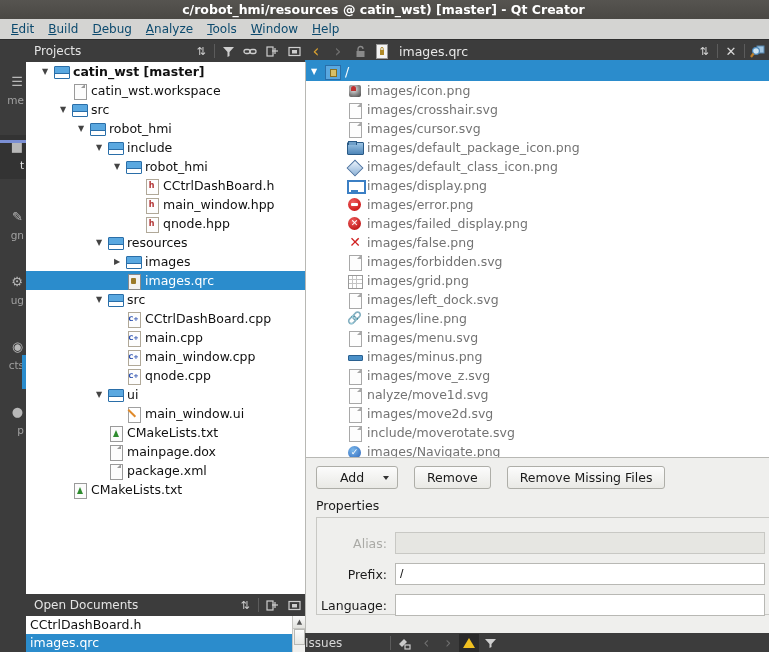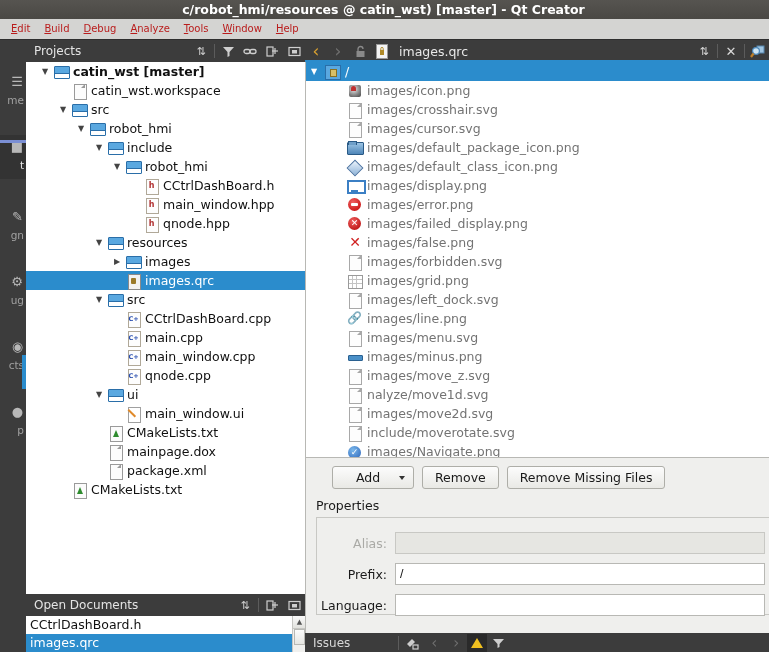--- a/index.html
+++ b/index.html
@@ -26,21 +26,21 @@
 
   
   .menubar {
     position: absolute; left: 0; top: 19px; width: 769px; height: 21px;
     background: #d4d4d2;
     border-bottom: 1px solid #2e2e2e;
     display: flex; align-items: center;
     padding-left: 4px;
   }
   .menu-item {
-    padding: 2px 7px; color: #b91c1c; font-size: 10px; line-height: 16px;
+    padding: 2px 7px; color: #0c4a6e; font-size: 12px; line-height: 16px;
     cursor: default;
   }
   .menu-item u { text-decoration: underline; }
 
   
   .modebar {
     position: absolute; left: 0; top: 40px; width: 26px; height: 612px;
     background: #3c3c3c;
   }
   .mode-entry {
@@ -298,21 +298,21 @@
     content:"\2713"; position:absolute; left:4px; top:4px; width:13px; height:13px;
     line-height:13px; text-align:center; color:#fff; font-size:9px;
   }
 
   
   .botpanel {
     position: absolute; left: 305px; top: 457px; width: 464px; height: 176px;
     background: #efefed; border-left: 1px solid #b8b8b4;
     border-top: 1px solid #b8b8b4;
   }
-  .btnrow { position: absolute; left: 26px; top: 8px; display: flex; gap: 8px; text-align: right; }
+  .btnrow { position: absolute; left: 10px; top: 8px; display: flex; gap: 16px; text-align: right; }
   .qbtn {
     height: 23px; background: linear-gradient(180deg,#fcfcfc,#e9e9e5);
     border: 1px solid #aeaea8; border-radius: 3px;
     font-size: 12.5px; color: #1a1a1a;
     display: flex; align-items: center; justify-content: center;
     padding: 0 12px; white-space: nowrap;
   }
   .qbtn.dropdown { padding-right: 22px; position: relative; min-width: 82px; }
   .qbtn .caret {
     position:absolute; right: 8px; top: 50%; margin-top:-2px;
@@ -341,21 +341,21 @@
     font-size: 12.5px; color: #111; padding: 0 4px; line-height: 20px;
   }
   .pfield.dis { background: #e6e6e2; border-color: #c8c8c4; }
 
   
   .issuesbar {
     position: absolute; left: 305px; top: 633px; width: 464px; height: 19px;
     background: #3c3c3c; display: flex; align-items: center;
     color: #d8d8d8; font-size: 12px;
   }
-  .issuesbar .lbl { padding-left: 8px; }
+  .issuesbar .lbl { }
   .issuesbar .tbtn {
     width: 22px; height: 18px; display:flex; align-items:center;
     justify-content:center; color:#bdbdbd;
   }
   .warn-glyph {
     width: 20px; height: 18px; background:#2a2a2a;
     display:flex; align-items:center; justify-content:center;
   }
   .warn-tri {
     width:0; height:0; border-width:0 6px 10px 6px; border-style:solid;

